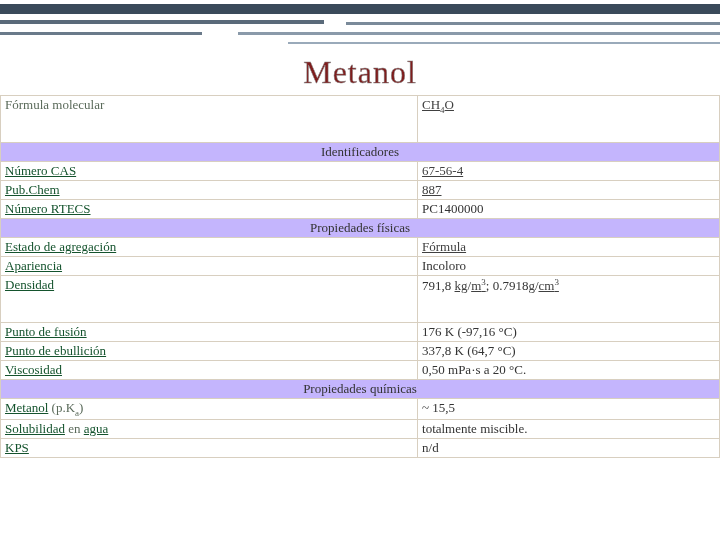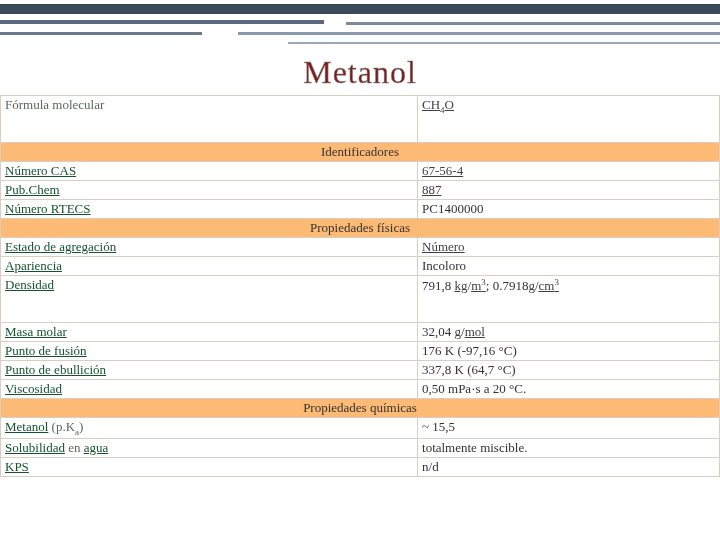--- a/index.html
+++ b/index.html
@@ -47,21 +47,21 @@
   td, th {
     border: 1px solid #d8cfc0;
     padding: 1px 4px;
     vertical-align: top;
     color: #333;
   }
   col.left { width: 58%; }
   col.right { width: 42%; }
   .section-header {
     text-align: center;
-    background: #fdba74;
+    background: #c4b5fd;
     color: #333;
     font-weight: normal;
   }
   .label {
     color: #5a6a5a;
   }
   a.ulink {
     color: #14532d;
     text-decoration: underline;
     cursor: pointer;
@@ -117,33 +117,29 @@
        </tr>
       <tr>
          <td class="label"><a class="ulink">Número RTECS</a></td>
          <td class="val">PC1400000</td>
        </tr>
       <tr>
        <td colspan="2" class="section-header">Propiedades físicas</td>
      </tr>
       <tr>
          <td class="label"><a class="ulink">Estado de agregación</a></td>
-         <td class="val"><a class="vlink">Número</a></td>
+         <td class="val"><a class="vlink">Fórmula</a></td>
        </tr>
       <tr>
          <td class="label"><a class="ulink">Apariencia</a></td>
          <td class="val">Incoloro</td>
        </tr>
       <tr class="tall">
          <td class="label"><a class="ulink">Densidad</a></td>
          <td class="val">791,8 <a class="vlink">kg</a>/<a class="vlink">m<sup>3</sup></a>; 0.7918<a class="vlink">g</a>/<a class="vlink">cm<sup>3</sup></a></td>
-       </tr>
-      <tr>
-         <td class="label"><a class="ulink">Masa molar</a></td>
-         <td class="val">32,04 <a class="vlink">g</a>/<a class="vlink">mol</a></td>
        </tr>
       <tr>
          <td class="label"><a class="ulink">Punto de fusión</a></td>
          <td class="val">176 K (-97,16 °C)</td>
        </tr>
       <tr>
          <td class="label"><a class="ulink">Punto de ebullición</a></td>
          <td class="val">337,8 K (64,7 °C)</td>
        </tr>
       <tr>

